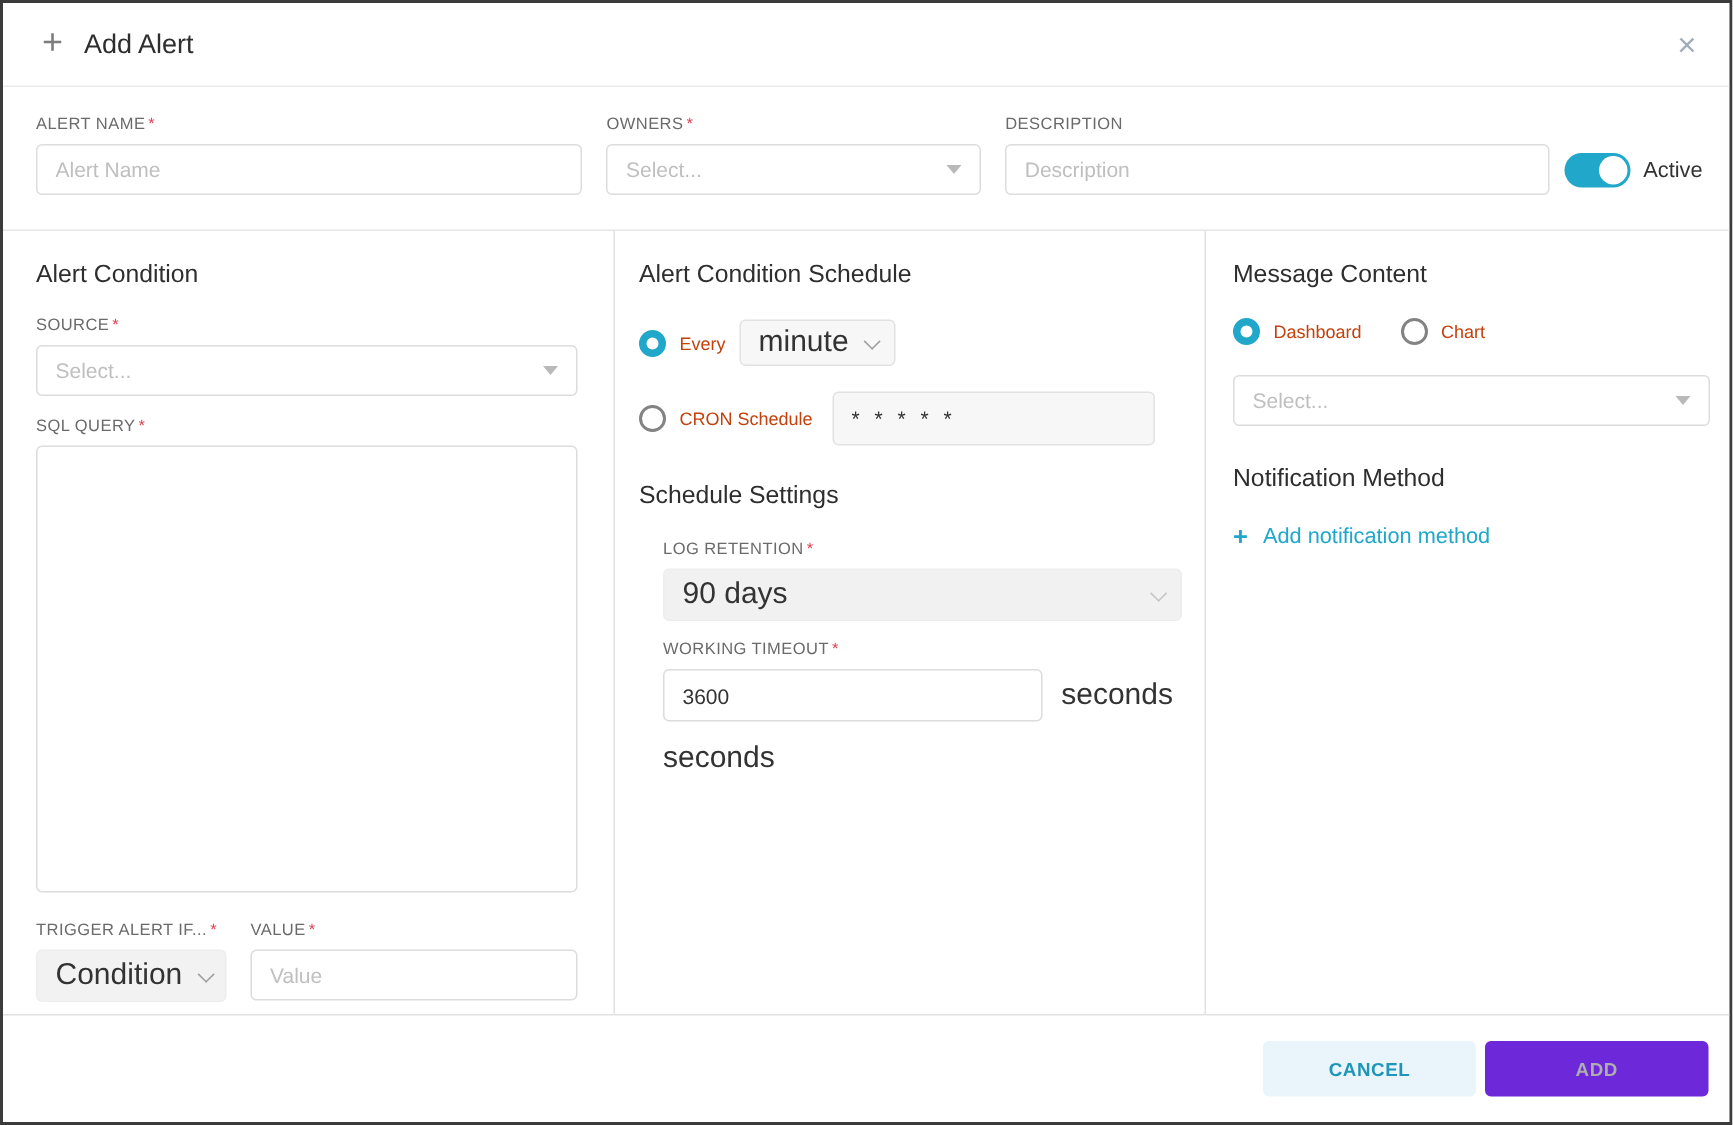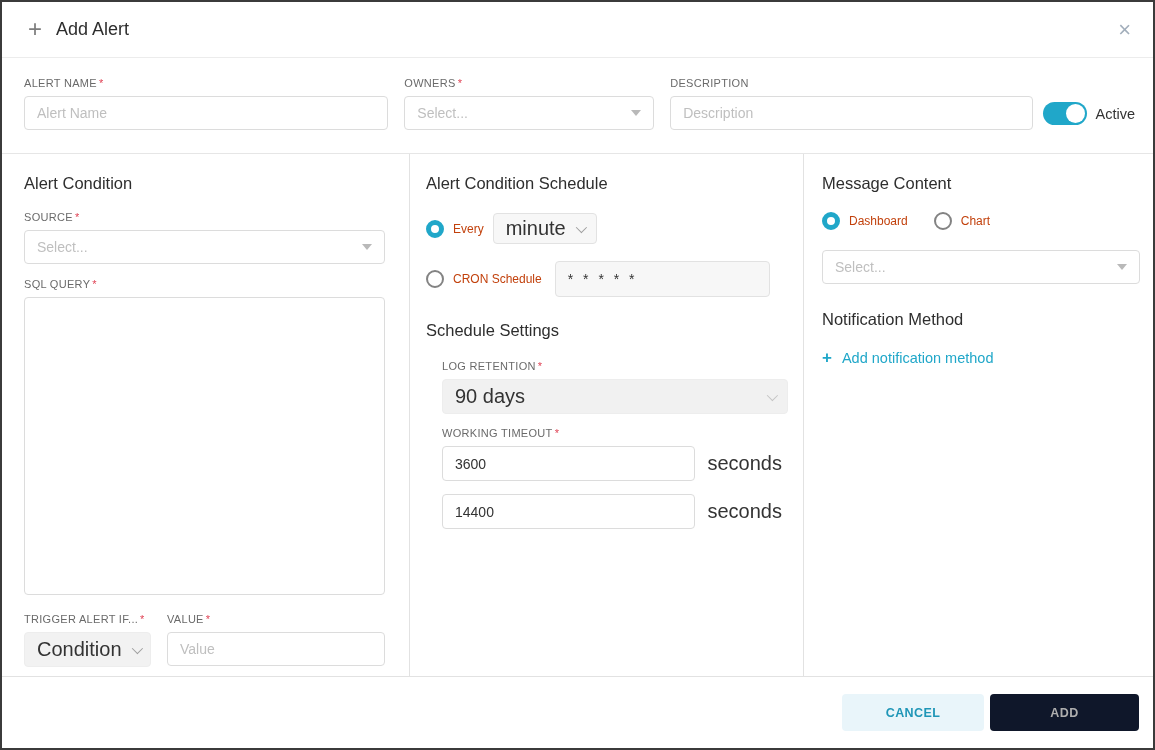--- a/index.html
+++ b/index.html
@@ -160,21 +160,21 @@
     border-top: 1px solid #e2e2e2;
     display: flex; align-items: center; justify-content: flex-end;
     padding-right: 14px; gap: 6px;
   }
   .btn {
     height: 37px; border: none; border-radius: 4px;
     font-size: 12.5px; font-weight: 700; letter-spacing: 0.4px;
     font-family: inherit; cursor: pointer;
   }
   .btn-cancel { width: 142px; background: #e9f5fa; color: #1f96b7; }
-  .btn-add { width: 149px; background: #0f172a; color: #aeaeae; cursor: default; }
+  .btn-add { width: 149px; background: #6d28d9; color: #aeaeae; cursor: default; }
 </style>
 </head>
 <body>
 
 <div class="modal">
 
   <div class="modal-header">
     <span class="plus-glyph">+</span>
     <span class="modal-title">Add Alert</span>
     <button class="close-btn">×</button>
@@ -272,21 +272,20 @@
       <div class="mid-fg">
         <label class="field-label"><span>WORKING TIMEOUT</span><span class="req">*</span></label>
         <div class="unit-row">
           <input class="text-input" type="text" value="3600" style="">
           <span class="unit-label">seconds</span>
         </div>
       </div>
 
       <div class="mid-fg">
         <div class="unit-row">
-          <input class="text-input" type="text" value="14400" style="">
           <span class="unit-label">seconds</span>
         </div>
       </div>
     </div>
 
     <div class="col-right">
       <div class="section-title">Message Content</div>
 
       <div class="msg-radios">
         <span class="msg-radio">

